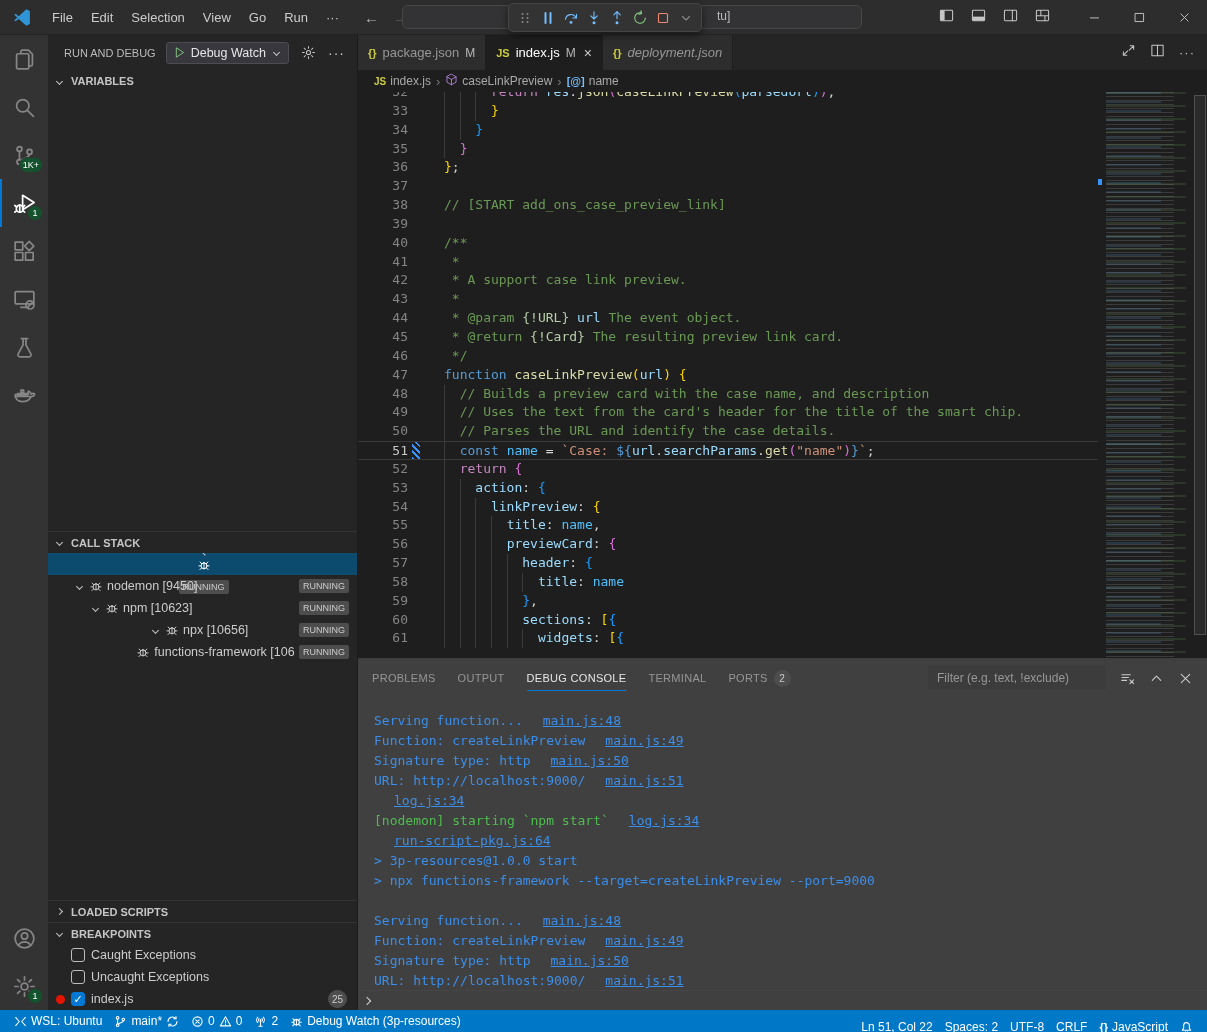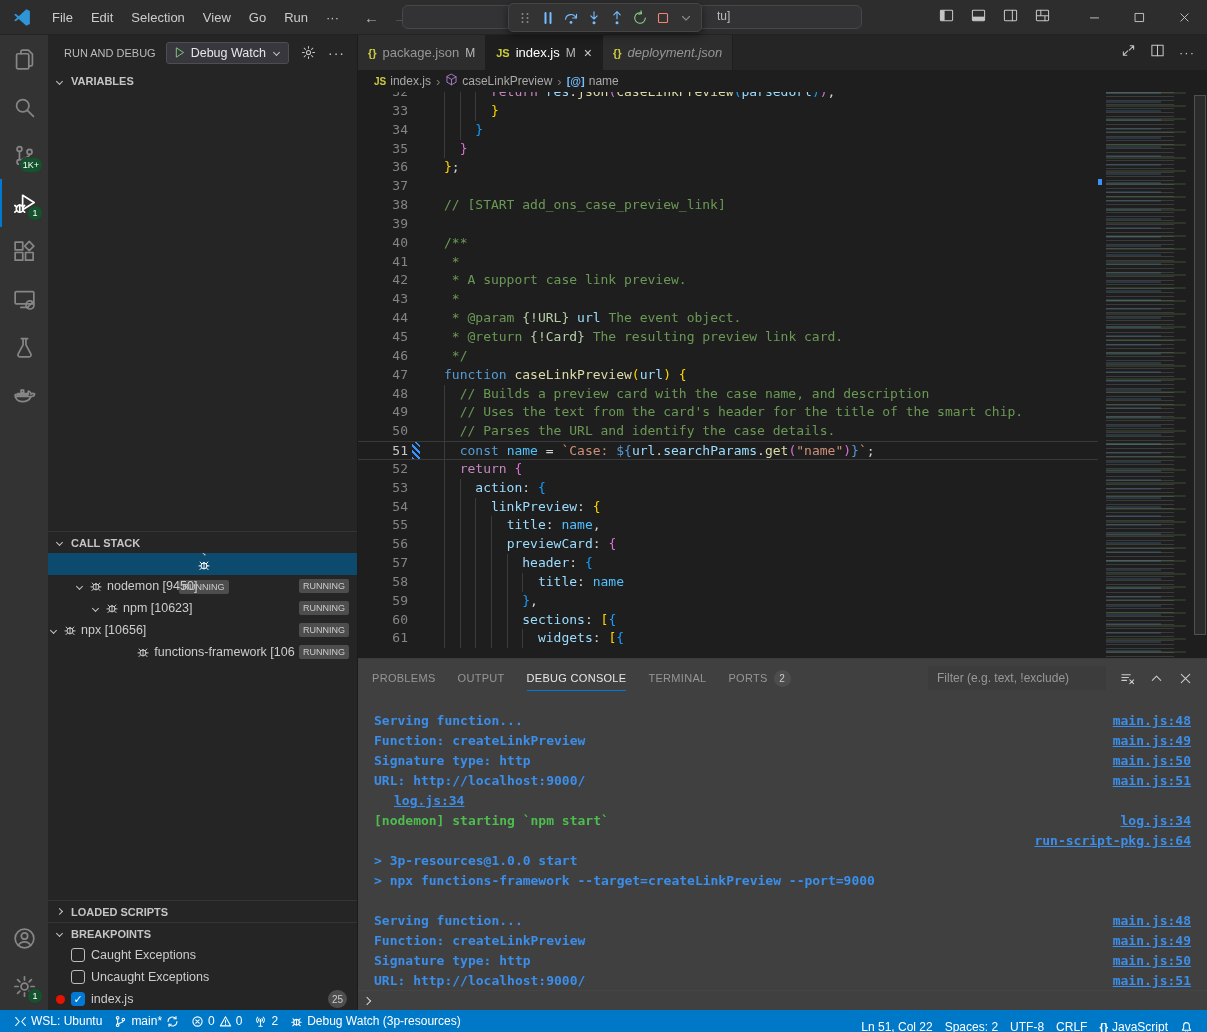--- a/index.html
+++ b/index.html
@@ -118,21 +118,21 @@
   .ptab{font-size:11px;color:#969696;margin-right:22px;height:100%;display:flex;align-items:center;position:relative;letter-spacing:.3px;gap:6px;}
   .ptab.active{color:#e7e7e7;}
   .ptab.active::after{content:"";position:absolute;left:0;right:0;bottom:6px;height:1px;background:#0078d4;}
   .ptab-badge{min-width:17px;height:17px;border-radius:9px;background:#4d4d4d;color:#cccccc;font-size:10px;display:flex;align-items:center;justify-content:center;}
   .panel-right{margin-left:auto;display:flex;align-items:center;gap:14px;padding-right:14px;}
   .filter-input{width:178px;height:24px;background:#3c3c3c;border:1px solid #3c3c3c;color:#cccccc;font-size:12px;padding:0 8px;outline:none;font-family:"Liberation Sans","DejaVu Sans",sans-serif;}
   .filter-input::placeholder{color:#989898;}
   .panel-right .icon{color:#cccccc;}
   .panel-right .icon svg{width:15px;height:15px;}
   .console{flex:1 1 auto;overflow:hidden;padding-top:14px;font-family:"DejaVu Sans Mono",monospace;font-size:13px;}
-  .con-line{height:20px;line-height:20px;display:flex;justify-content:space-between;padding:0 16px;font-weight:bold;}
+  .con-line{height:20px;line-height:20px;display:flex;padding:0 16px;}
   .c-b{color:#3b8eea;white-space:pre;}
   .c-g{color:#4ebd4e;white-space:pre;}
   .con-link{color:#3b8eea;text-decoration:underline;margin-left:20px;white-space:nowrap;}
   .console-input{height:20px;border-top:1px solid #454545;display:flex;align-items:center;padding-left:6px;flex:0 0 auto;}
   .ci-chev{display:inline-block;width:6px;height:6px;border-right:1.6px solid #d4d4d4;border-bottom:1.6px solid #d4d4d4;transform:rotate(-45deg);}
   
   .statusbar{height:22px;background:#0078c8;color:#ffffff;display:flex;align-items:center;font-size:12px;flex:0 0 auto;padding:0 8px;}
   .sb-item{display:flex;align-items:center;gap:4px;padding:17px 6px;height:100%;white-space:nowrap;}
   .sb-item .icon svg{width:13px;height:13px;stroke-width:1.3;}
   .sb-right{margin-left:auto;display:flex;height:100%;}
@@ -445,21 +445,21 @@
             <span class="chev"></span>
             <span class="icon">
               <svg viewBox="0 0 16 16">
                 <circle cx="8" cy="9" r="3.4"></circle>
                 <path d="M8 5.6v6.8M5.3 6.6L3.6 4.6M10.7 6.6l1.7-2M4.6 9H2.2M11.4 9h2.4M5.2 11.4l-1.9 1.9M10.8 11.4l1.9 1.9M6.6 5.9a1.7 1.7 0 0 1 2.8 0"></path>
               </svg>
             </span>
             <span class="cs-label">npm [10623]</span>
             <span class="cs-badge">RUNNING</span>
           </div>
-          <div class="cs-row" style="">
+          <div class="cs-row" style="padding-left: 58px; margin-left: 44px;">
             <span class="chev"></span>
             <span class="icon">
               <svg viewBox="0 0 16 16">
                 <circle cx="8" cy="9" r="3.4"></circle>
                 <path d="M8 5.6v6.8M5.3 6.6L3.6 4.6M10.7 6.6l1.7-2M4.6 9H2.2M11.4 9h2.4M5.2 11.4l-1.9 1.9M10.8 11.4l1.9 1.9M6.6 5.9a1.7 1.7 0 0 1 2.8 0"></path>
               </svg>
             </span>
             <span class="cs-label">npx [10656]</span>
             <span class="cs-badge">RUNNING</span>
           </div>

